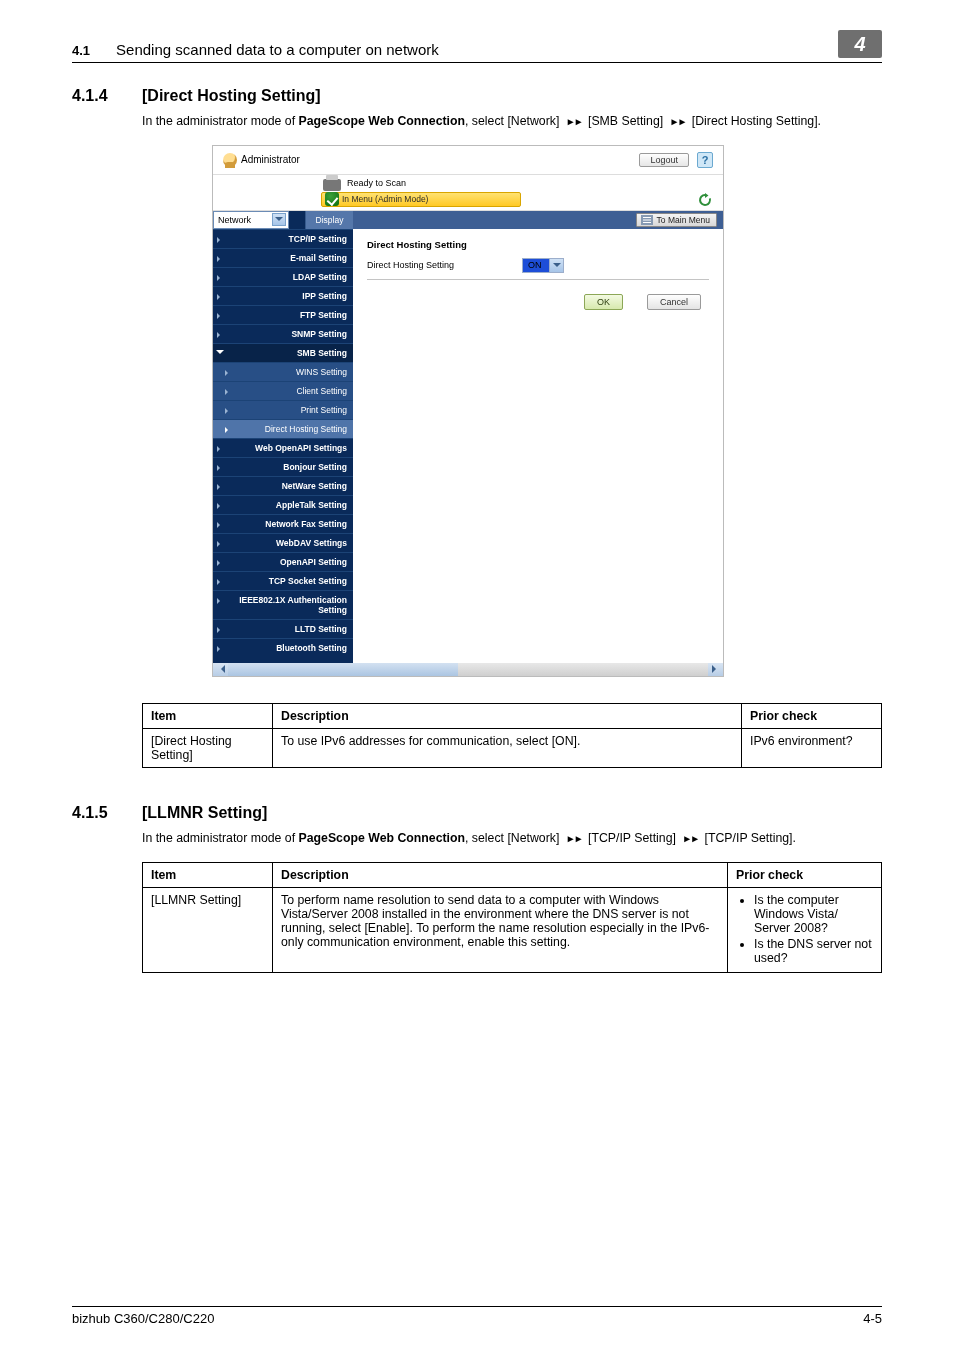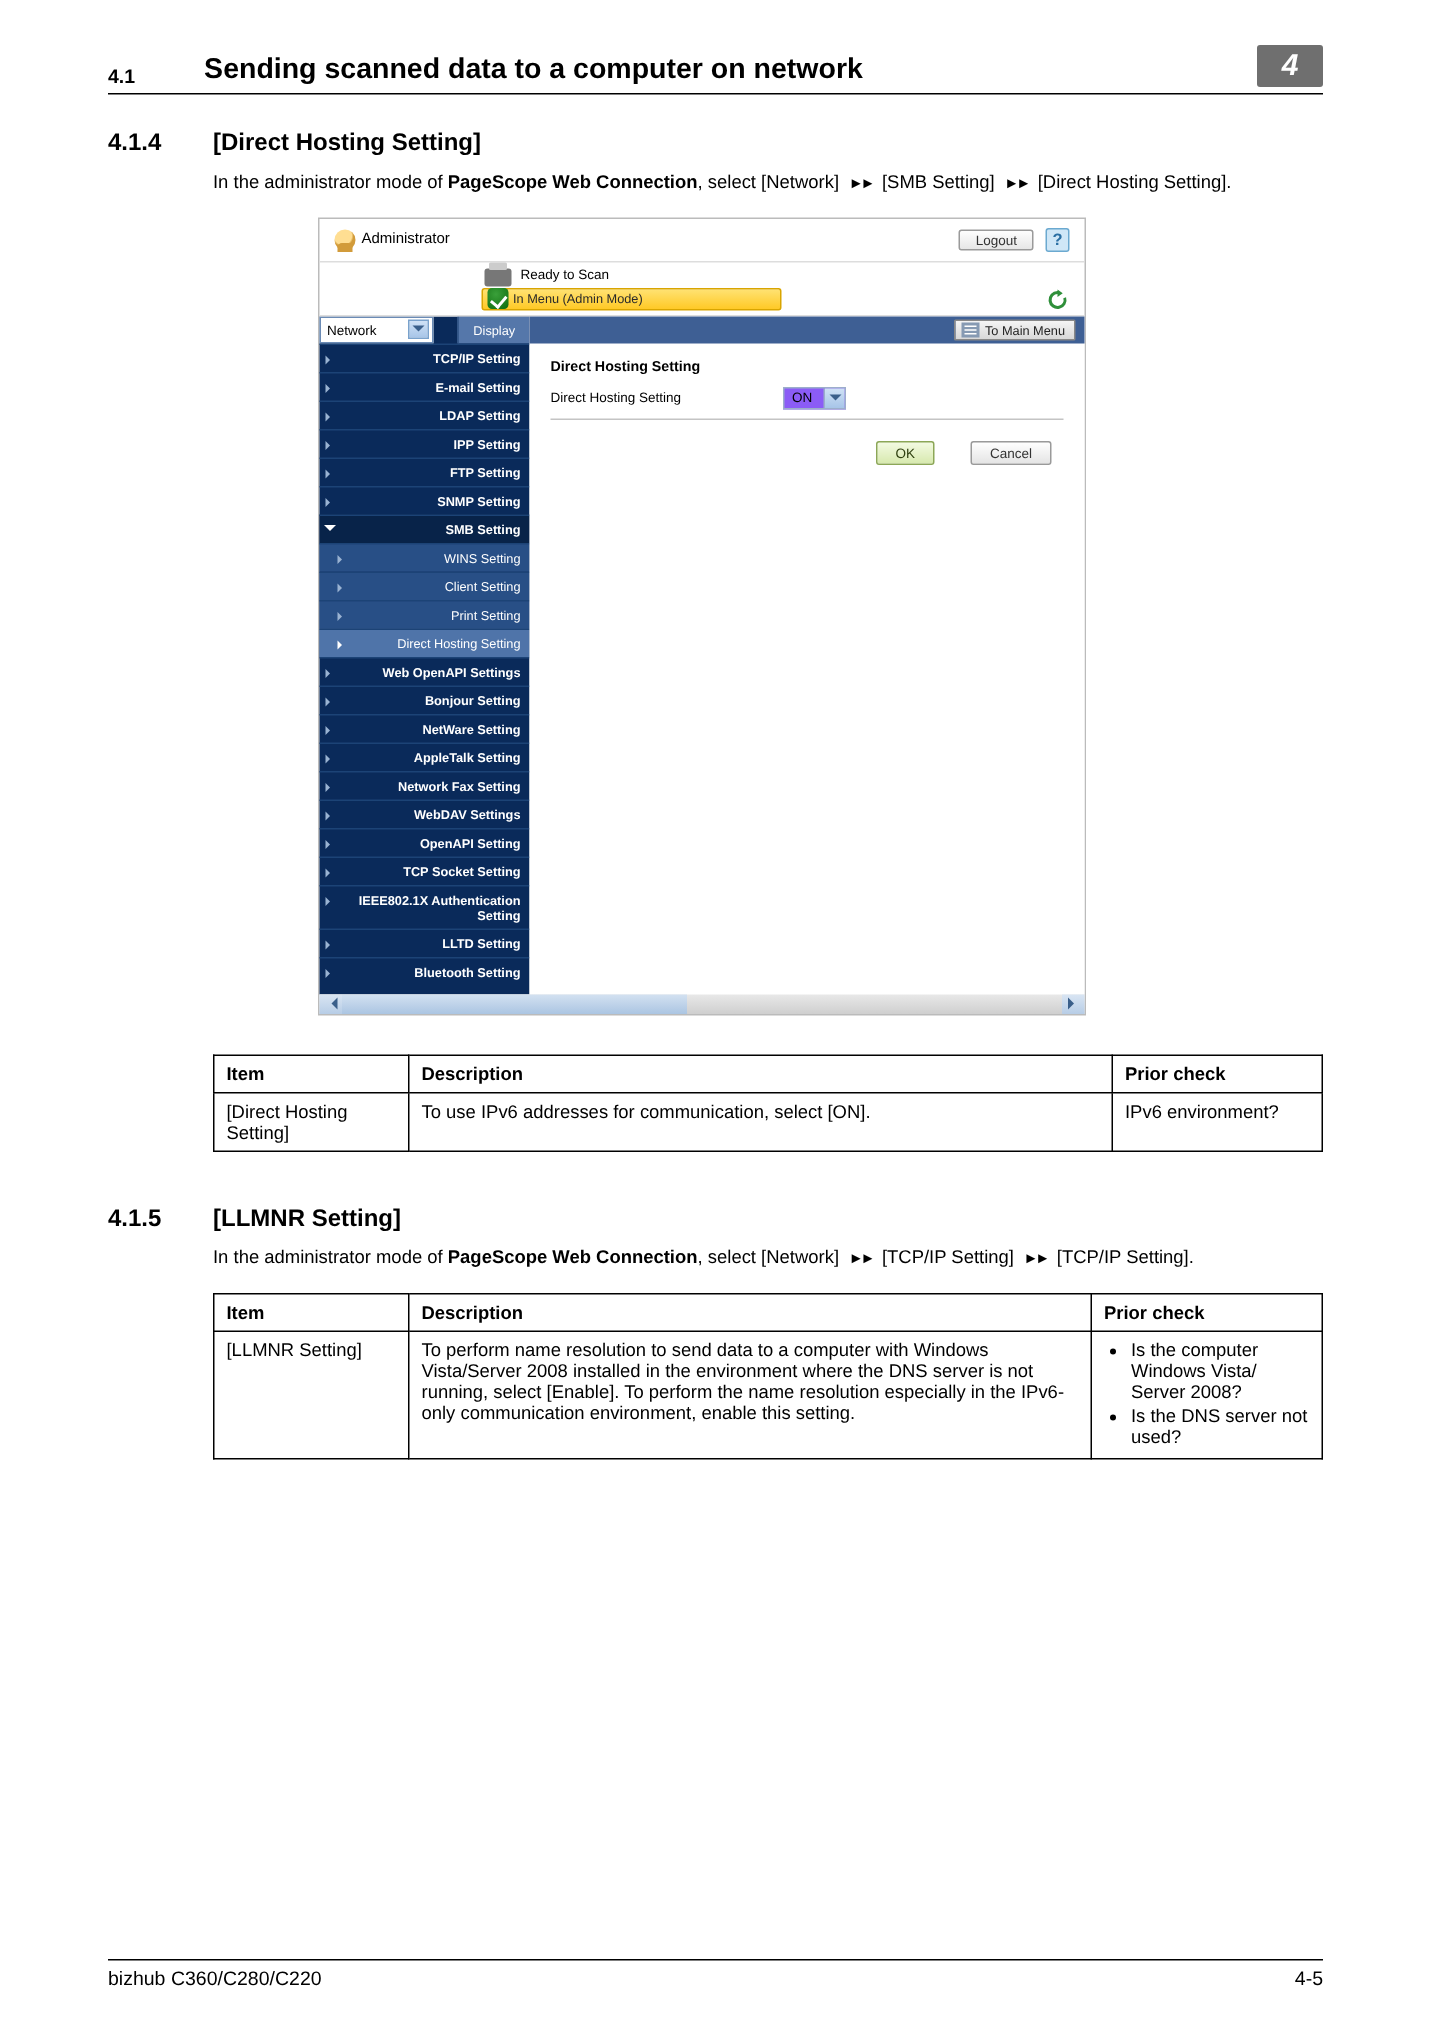--- a/index.html
+++ b/index.html
@@ -1,20 +1,20 @@
 <!DOCTYPE html>
 <html><head>
 <meta charset="utf-8">
 <style>
   * { box-sizing: border-box; margin: 0; padding: 0; }
   html, body { width: 954px; height: 1350px; background: #fff; font-family: Arial, Helvetica, sans-serif; color: #000; }
   .page { padding: 30px 72px 0 72px; position: relative; height: 100%; }
   .hdr-row { display: flex; align-items: flex-end; border-bottom: 1px solid #000; padding-bottom: 4px; margin-bottom: 24px; }
   .hdr-num { font-weight: bold; font-size: 13px; margin-right: 26px; }
-  .hdr-title { font-weight: bold; font-size: 19px; flex: 1; margin-left: 20px; }
+  .hdr-title { font-weight: normal; font-size: 15px; flex: 1; }
   .hdr-badge { width: 44px; height: 28px; background: #6f6f6f; color: #fff; display: flex; align-items: center; justify-content: center; font-size: 20px; font-style: italic; font-weight: bold; border-radius: 2px; }
   .sec-row { display: flex; align-items: baseline; margin-bottom: 8px; }
   .sec-num { font-weight: bold; font-size: 16px; width: 70px; }
   .sec-title { font-weight: bold; font-size: 16px; }
   .body-text { font-size: 12.3px; line-height: 1.45; margin-left: 70px; margin-bottom: 14px; }
   .u-arrows { display: inline-block; font-size: 10px; letter-spacing: -2px; padding: 0 3px; }
   .screenshot-wrap { margin-left: 140px; margin-bottom: 26px; }
   .screenshot { width: 512px; border: 1px solid #bbb; background: #fff; font-size: 9px; }
   .ss-top { display: flex; align-items: center; padding: 6px 10px; border-bottom: 1px solid #ddd; }
   .ss-admin-ico { width: 14px; height: 14px; margin-right: 4px; background: radial-gradient(circle at 40% 30%, #ffde92 45%, #d29b3a 55%); border-radius: 50%; position: relative; }
@@ -50,21 +50,21 @@
   .ss-content { flex:1; background:#fff; position:relative; }
   .ss-content-top { height:18px; background:#3e5f94; display:flex; align-items:center; justify-content:flex-end; padding-right:6px; }
   .ss-mainmenu { background:linear-gradient(#f4f4f4,#d8d8d8); border:1px solid #888; border-radius:1px; font-size:8.5px; padding:1px 6px 1px 4px; color:#222; display:flex; align-items:center; }
   .ss-mainmenu-ico { width:12px;height:10px;background:#869ab3;margin-right:4px;position:relative; }
   .ss-mainmenu-ico::before,.ss-mainmenu-ico::after{content:'';position:absolute;background:#fff;}
   .ss-mainmenu-ico::before{left:2px;top:2px;width:8px;height:1.5px;box-shadow:0 2.5px #fff,0 5px #fff;}
   .ss-inner { padding:10px 14px; }
   .ss-h { font-weight:bold; font-size:9.5px; margin-bottom:8px; }
   .ss-row { display:flex; align-items:center; font-size:9px; margin-bottom:6px; }
   .ss-row-label { width:155px; }
-  .ss-select { border:1px solid #9caecb; background:#8b5cf6; font-size:9px; height:15px; display:flex; align-items:center; padding-left:5px; width:42px; position:relative; }
+  .ss-select { border:1px solid #9caecb; background:#1d4ed8; font-size:9px; height:15px; display:flex; align-items:center; padding-left:5px; width:42px; position:relative; }
   .ss-select .dd-arr { position:absolute; right:0; top:0; width:14px; height:13px; background:linear-gradient(#cfe1f5,#a7c5e8); border-left:1px solid #9caecb; display:flex;align-items:center;justify-content:center; }
   .ss-select .dd-arr::after{content:'';border:4px solid transparent;border-top-color:#3a5f8a;margin-top:3px;}
   .ss-divider { height:1px; background:#c4c4c4; margin:4px 0 14px 0; }
   .ss-btn-row { display:flex; justify-content:flex-end; gap:24px; padding-right:8px; }
   .ss-btn { font-size:9px; padding:2px 12px; border:1px solid #8ca757; background:linear-gradient(#f3fae2,#d7e9ae); border-radius:2px; color:#2f4010; }
   .ss-btn.cancel { border-color:#9a9a9a; background:linear-gradient(#fefefe,#e4e4e4); color:#333; }
   .ss-scroll { height:13px; background:linear-gradient(#e8e8e8,#cfcfcf); position:relative; }
   .ss-scroll-l, .ss-scroll-r { position:absolute; top:0; width:15px; height:13px; background:linear-gradient(#d9e5f3,#b7cde6); display:flex;align-items:center;justify-content:center; }
   .ss-scroll-l{left:0;} .ss-scroll-r{right:0;}
   .ss-scroll-l::after{content:'';border:4px solid transparent;border-right-color:#3a5f8a;}

